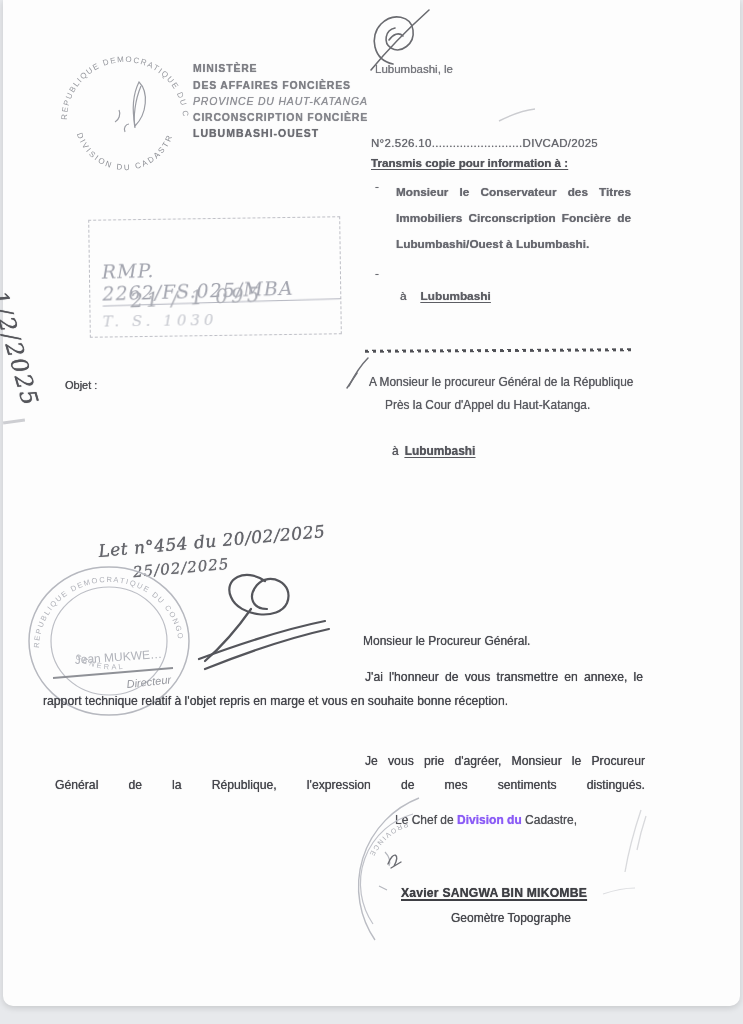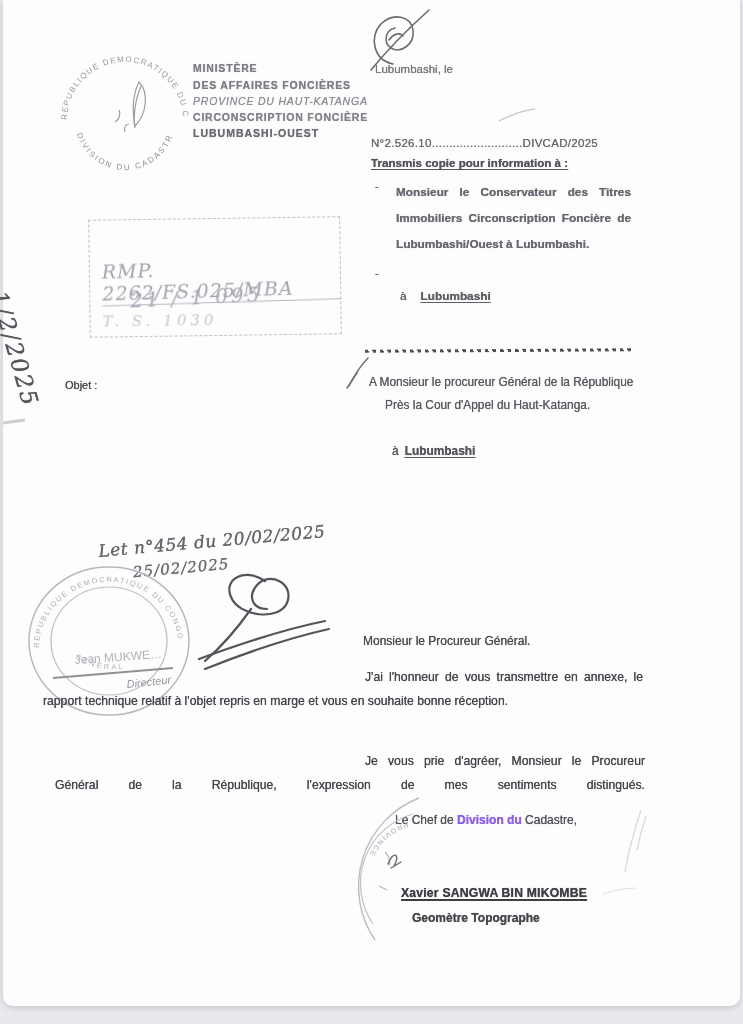--- a/index.html
+++ b/index.html
@@ -80,21 +80,21 @@
 
   .salutation { left:360px; top:634px; font-size:12px; color:#4b4c52; }
   .para { text-align:justify; font-size:12.2px; color:#45464c; line-height:23.5px; }
   .p1 { left:40px; top:666px; width:600px; text-indent:322px; }
   .p2 { left:52px; top:750px; width:590px; text-indent:310px; text-align-last:justify; }
 
   .sig-title { left:392px; top:813px; font-size:12px; color:#515257; }
   .sig-title b { color:#8b5cf6; }
   .sig-name { left:398px; top:886px; font-size:12.2px; font-weight:700; color:#3e3f44;
     text-decoration:underline; text-underline-offset:2px; text-decoration-thickness:1.5px; letter-spacing:.2px; }
-  .sig-role { left:409px; top:911px; font-size:12px; font-weight:700; color:#46474c; }
+  .sig-role { left:448px; top:911px; font-size:12px; font-weight:400; color:#46474c; }
   .office-stamp { left:324px; top:794px; filter:blur(.35px); }
   .sig-mark { left:382px; top:846px; }
   .pencil1 { left:616px; top:806px; }
   .pencil2 { left:596px; top:880px; }
   svg { overflow:visible; }
 </style>
 </head>
 <body>
 
 <div class="paper">

